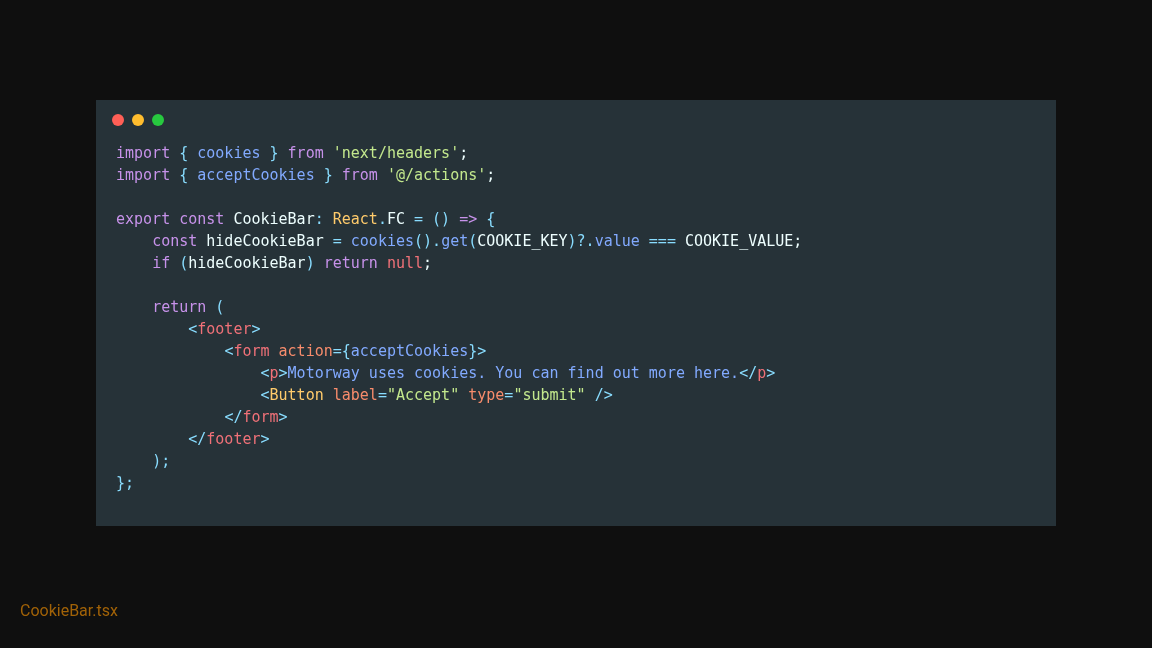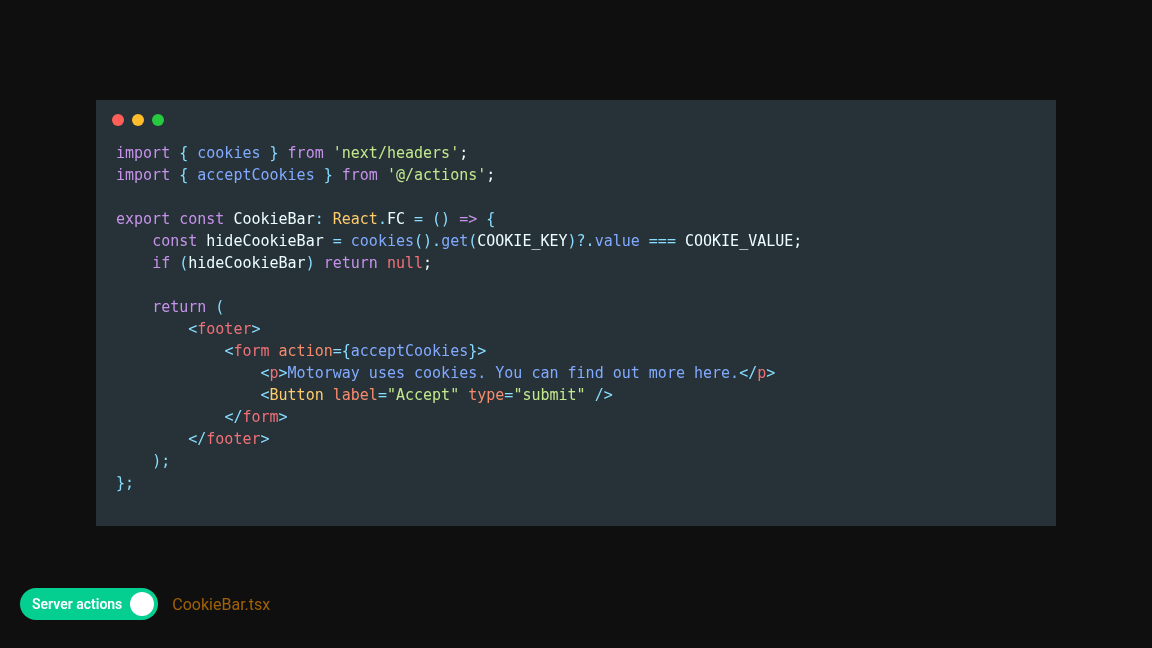--- a/index.html
+++ b/index.html
@@ -96,18 +96,14 @@
 <span>            </span><span class="c-cyan">&lt;</span><span class="c-red">form</span><span> </span><span class="c-orange">action</span><span class="c-cyan">=</span><span class="c-cyan">{</span><span class="c-blue">acceptCookies</span><span class="c-cyan">}</span><span class="c-cyan">&gt;</span>
 <span>                </span><span class="c-cyan">&lt;</span><span class="c-red">p</span><span class="c-cyan">&gt;</span><span class="c-blue">Motorway uses cookies. </span><span class="c-blue">You can find out more here.</span><span class="c-cyan">&lt;/</span><span class="c-red">p</span><span class="c-cyan">&gt;</span>
 <span>                </span><span class="c-cyan">&lt;</span><span class="c-yellow">Button</span><span> </span><span class="c-orange">label</span><span class="c-cyan">=</span><span class="c-green">"Accept"</span><span> </span><span class="c-orange">type</span><span class="c-cyan">=</span><span class="c-green">"submit"</span><span class="c-cyan"> /&gt;</span>
 <span>            </span><span class="c-cyan">&lt;/</span><span class="c-red">form</span><span class="c-cyan">&gt;</span>
 <span>        </span><span class="c-cyan">&lt;/</span><span class="c-red">footer</span><span class="c-cyan">&gt;</span>
 <span>    </span><span class="c-cyan">);</span>
 <span class="c-cyan">};</span></div>
 </div>
 
 <div class="toggle-row">
-  <div class="toggle">
-    <span>Server actions</span>
-    <div class="toggle-knob"></div>
-  </div>
   <div class="filename">CookieBar.tsx</div>
 </div>
 
 </body></html>

